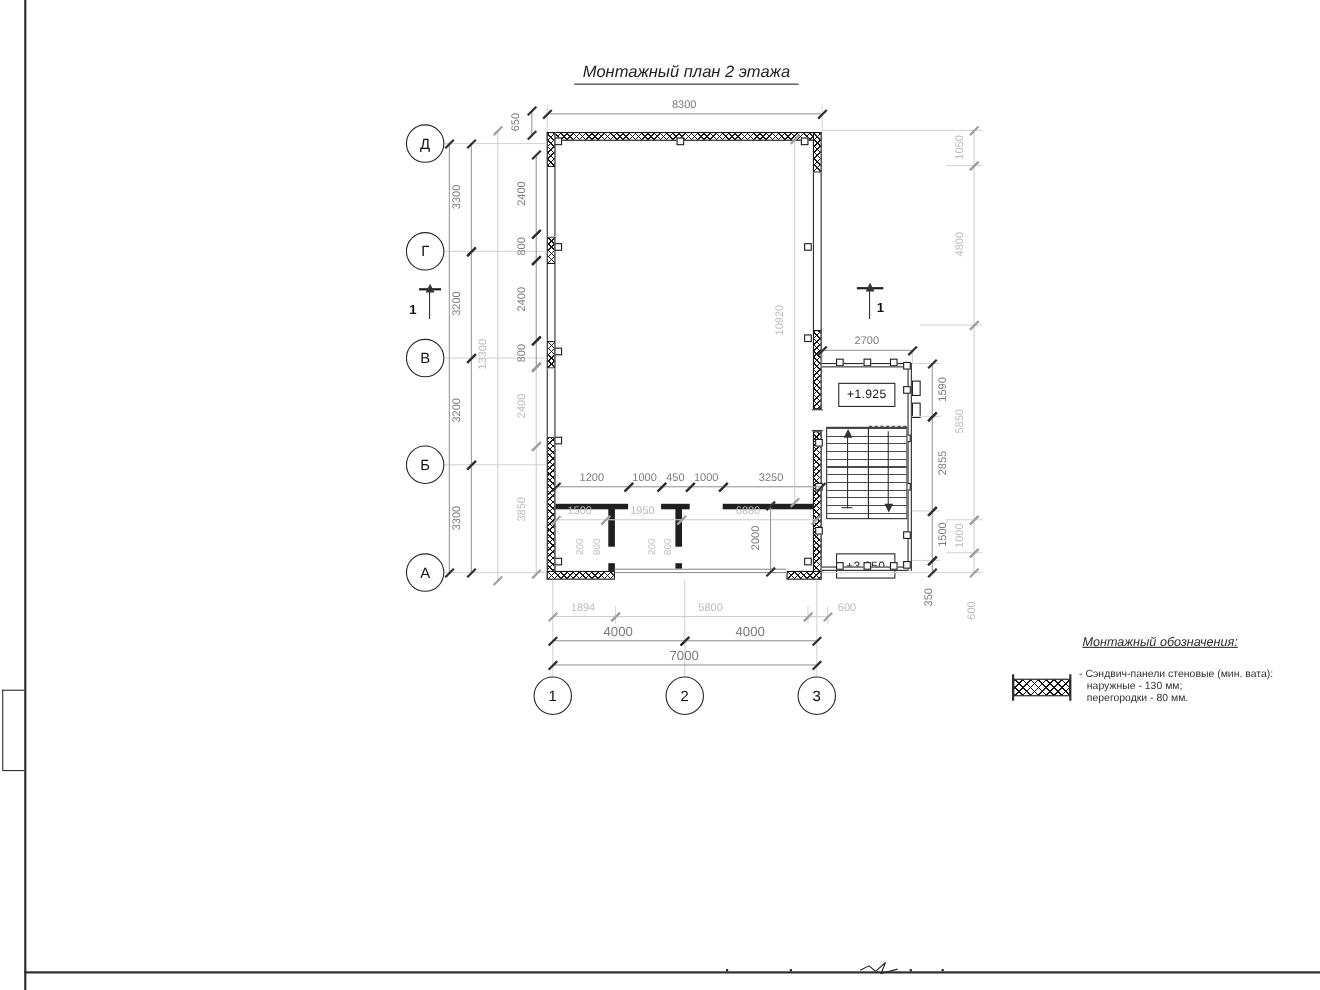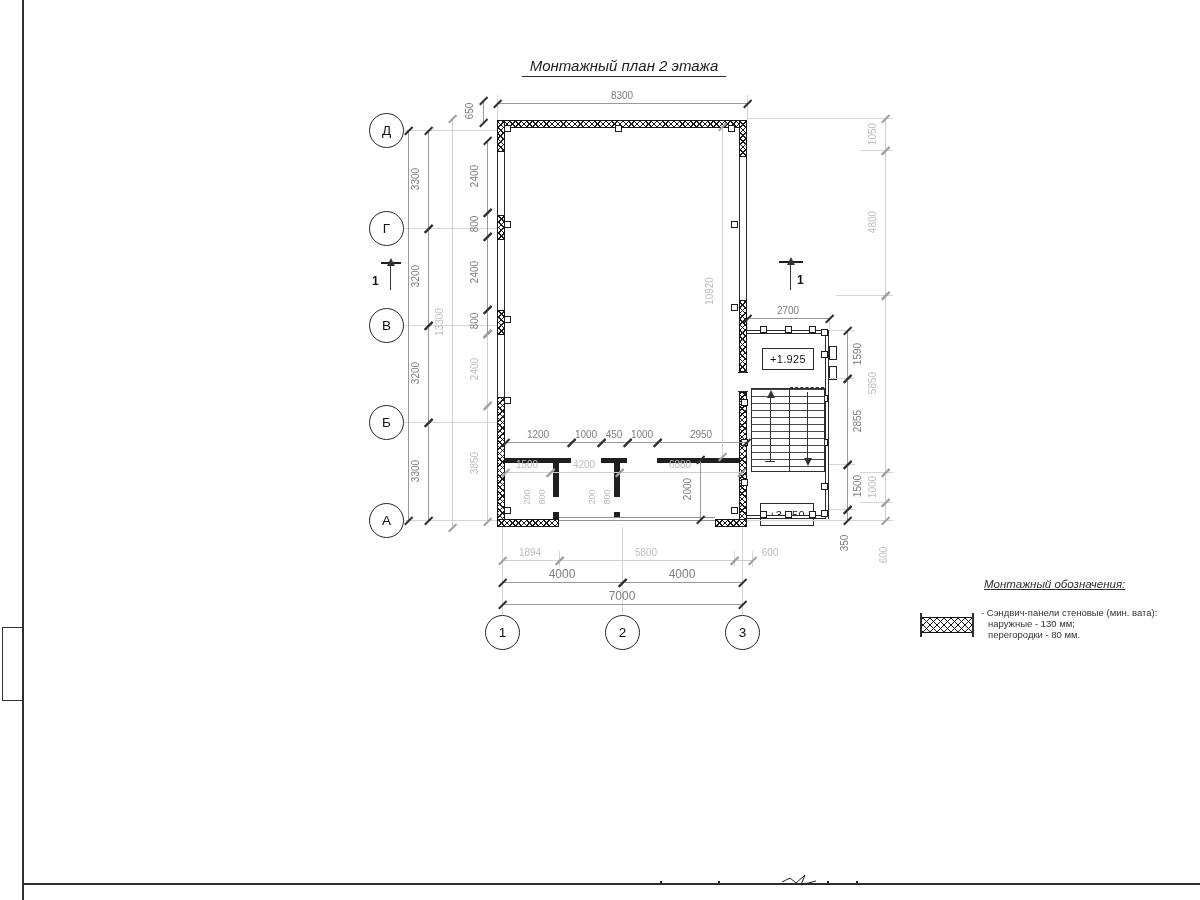--- a/index.html
+++ b/index.html
@@ -187,29 +187,29 @@
     <div class="abs tick" style="left: 595.5px; top: 442px; background: rgb(47, 47, 47);"></div>
     <div class="abs tick" style="left: 621.5px; top: 442px; background: rgb(47, 47, 47);"></div>
     <div class="abs dim-label" style="left: 579px; top: 430px; color: rgb(125, 125, 125); font-size: 10px;">450</div>
     <div class="abs dim-line" style="left: 627px; top: 442px; width: 30px; background: rgb(154, 154, 154);"></div>
     <div class="abs tick" style="left: 621.5px; top: 442px; background: rgb(47, 47, 47);"></div>
     <div class="abs tick" style="left: 651.5px; top: 442px; background: rgb(47, 47, 47);"></div>
     <div class="abs dim-label" style="left: 607px; top: 430px; color: rgb(125, 125, 125); font-size: 10px;">1000</div>
     <div class="abs dim-line" style="left: 657px; top: 442px; width: 89px; background: rgb(154, 154, 154);"></div>
     <div class="abs tick" style="left: 651.5px; top: 442px; background: rgb(47, 47, 47);"></div>
     <div class="abs tick" style="left: 740.5px; top: 442px; background: rgb(47, 47, 47);"></div>
-    <div class="abs dim-label" style="left: 666px; top: 430px; color: rgb(125, 125, 125); font-size: 10px;">2950</div>
+    <div class="abs dim-label" style="left: 666px; top: 430px; color: rgb(125, 125, 125); font-size: 10px;">3250</div>
     <div class="abs dim-line" style="left: 505px; top: 472px; width: 45px; background: rgb(207, 207, 207);"></div>
     <div class="abs tick" style="left: 499.5px; top: 472px; background: rgb(160, 160, 160);"></div>
     <div class="abs tick" style="left: 544.5px; top: 472px; background: rgb(160, 160, 160);"></div>
     <div class="abs dim-label" style="left: 492px; top: 460px; color: rgb(189, 189, 189); font-size: 10px;">1500</div>
     <div class="abs dim-line" style="left: 550px; top: 472px; width: 69px; background: rgb(207, 207, 207);"></div>
     <div class="abs tick" style="left: 544.5px; top: 472px; background: rgb(160, 160, 160);"></div>
     <div class="abs tick" style="left: 613.5px; top: 472px; background: rgb(160, 160, 160);"></div>
-    <div class="abs dim-label" style="left: 549px; top: 460px; color: rgb(189, 189, 189); font-size: 10px;">4200</div>
+    <div class="abs dim-label" style="left: 549px; top: 460px; color: rgb(189, 189, 189); font-size: 10px;">1950</div>
     <div class="abs dim-line" style="left: 619px; top: 472px; width: 122px; background: rgb(207, 207, 207);"></div>
     <div class="abs tick" style="left: 613.5px; top: 472px; background: rgb(160, 160, 160);"></div>
     <div class="abs tick" style="left: 735.5px; top: 472px; background: rgb(160, 160, 160);"></div>
     <div class="abs dim-label" style="left: 645px; top: 460px; color: rgb(189, 189, 189); font-size: 10px;">6880</div>
     <div class="abs dim-line" style="left: 502px; top: 560px; width: 57px; background: rgb(207, 207, 207);"></div>
     <div class="abs tick" style="left: 496.5px; top: 560px; background: rgb(160, 160, 160);"></div>
     <div class="abs tick" style="left: 553.5px; top: 560px; background: rgb(160, 160, 160);"></div>
     <div class="abs dim-label" style="left: 495px; top: 548px; color: rgb(189, 189, 189); font-size: 10px;">1894</div>
     <div class="abs dim-line" style="left: 559px; top: 560px; width: 175px; background: rgb(207, 207, 207);"></div>
     <div class="abs tick" style="left: 553.5px; top: 560px; background: rgb(160, 160, 160);"></div>

